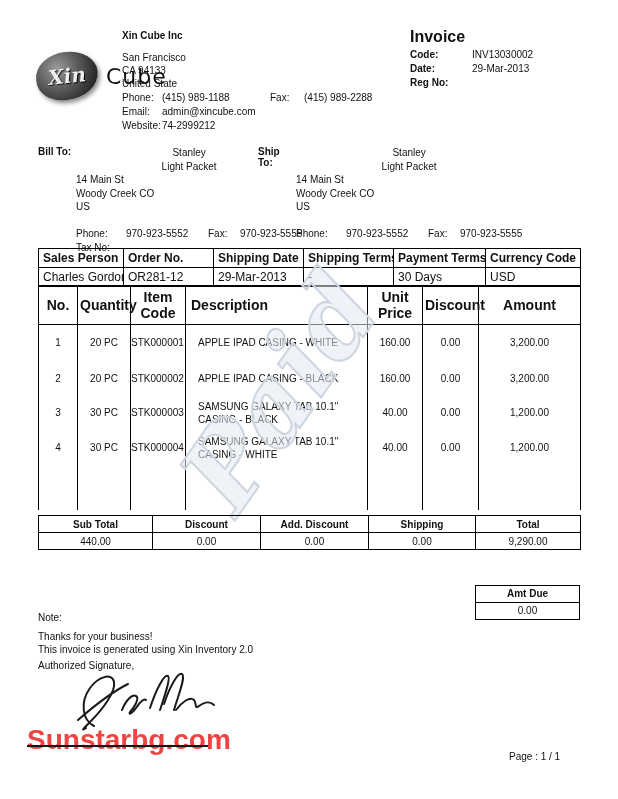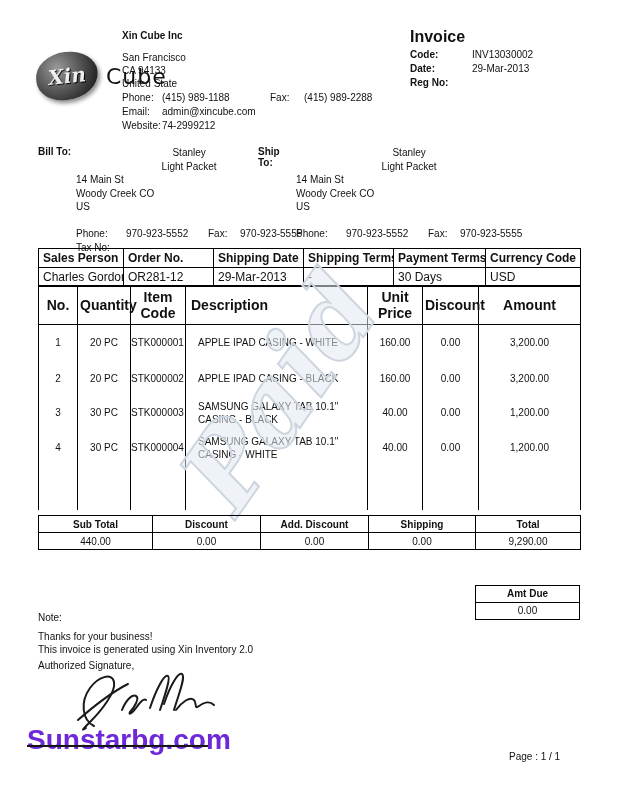--- a/index.html
+++ b/index.html
@@ -90,21 +90,21 @@
   .note-label { position:absolute; left:38px; top:612px; }
   .note-1 { position:absolute; left:38px; top:631px; }
   .note-2 { position:absolute; left:38px; top:644px; }
   .auth    { position:absolute; left:38px; top:660px; }
   .words   { position:absolute; left:268px; top:631px; }
 
   .signature { position:absolute; left:72px; top:662px; }
 
   .site-mark {
     position:absolute; left:27px; top:724px;
-    font-size:28px; font-weight:bold; letter-spacing:0px; color:#6d28d9;
+    font-size:28px; font-weight:bold; letter-spacing:0px; color:#ef4444;
   }
   .site-strike { position:absolute; left:27px; top:745px; width:181px; height:2px; background:#161616; }
   .page-label { position:absolute; left:509px; top:751px; font-size:10px; }
 </style>
 </head>
 <body>
 
 <div class="page">
 
   <div class="logo">

